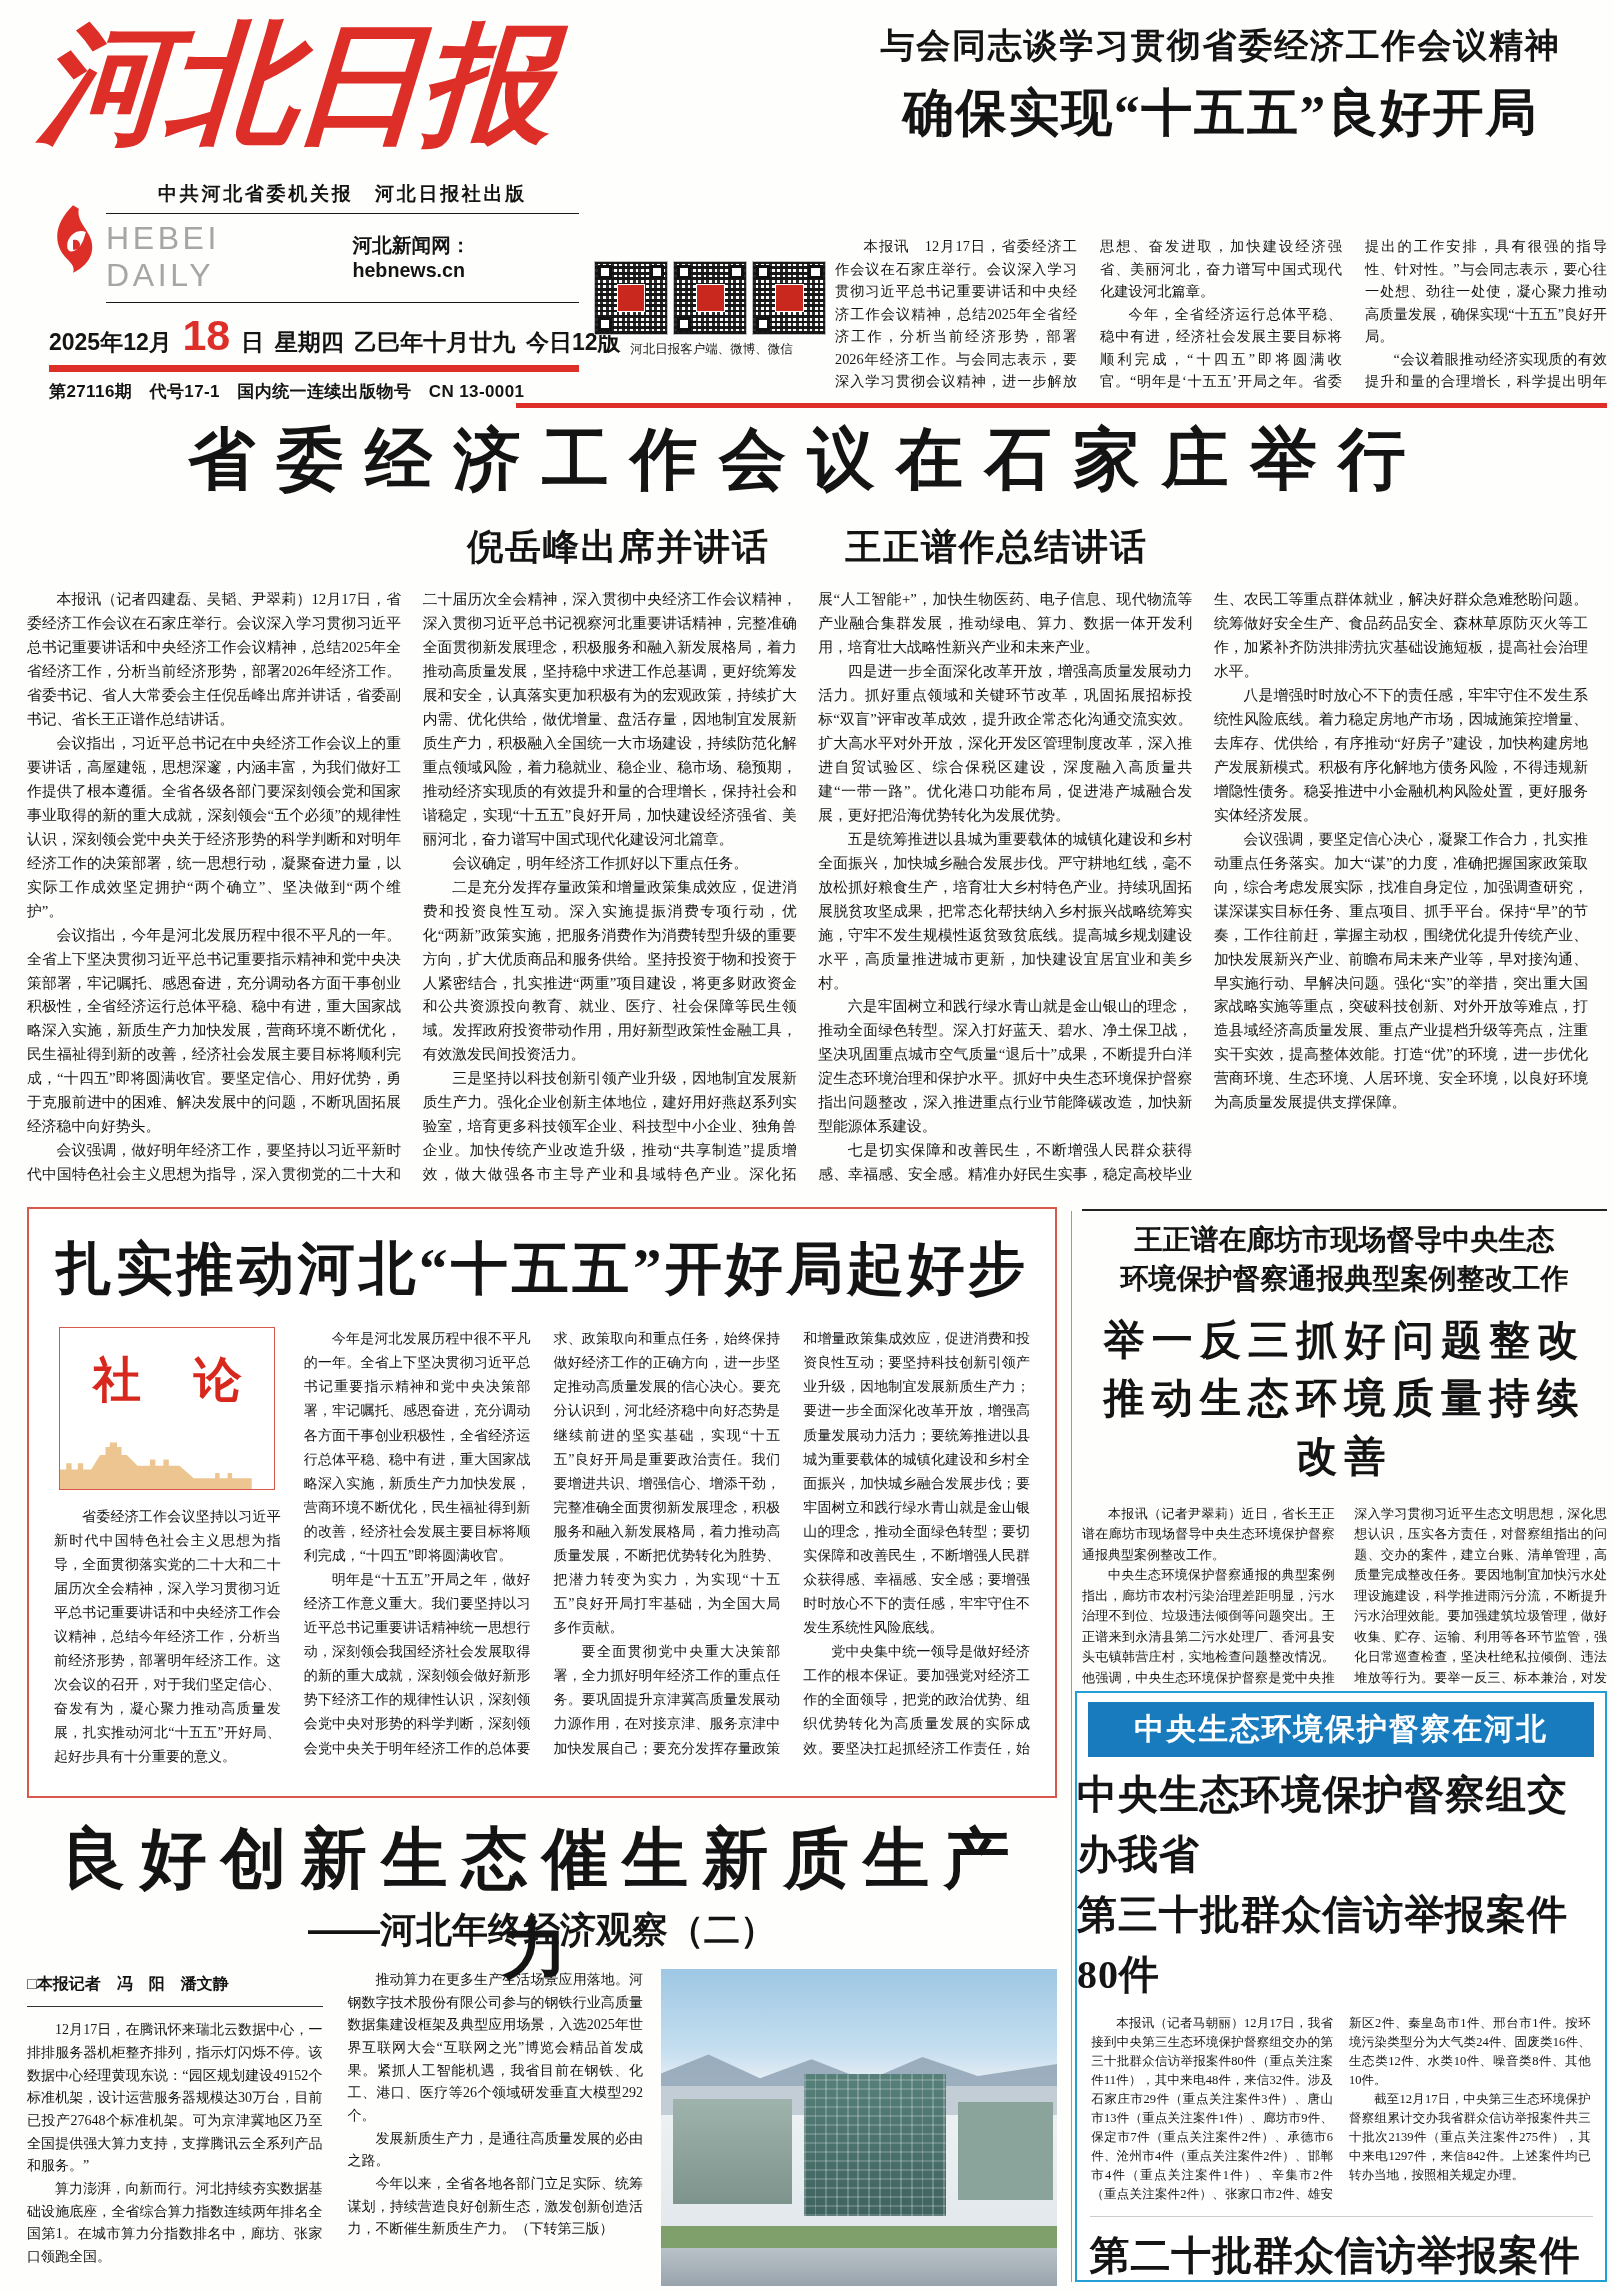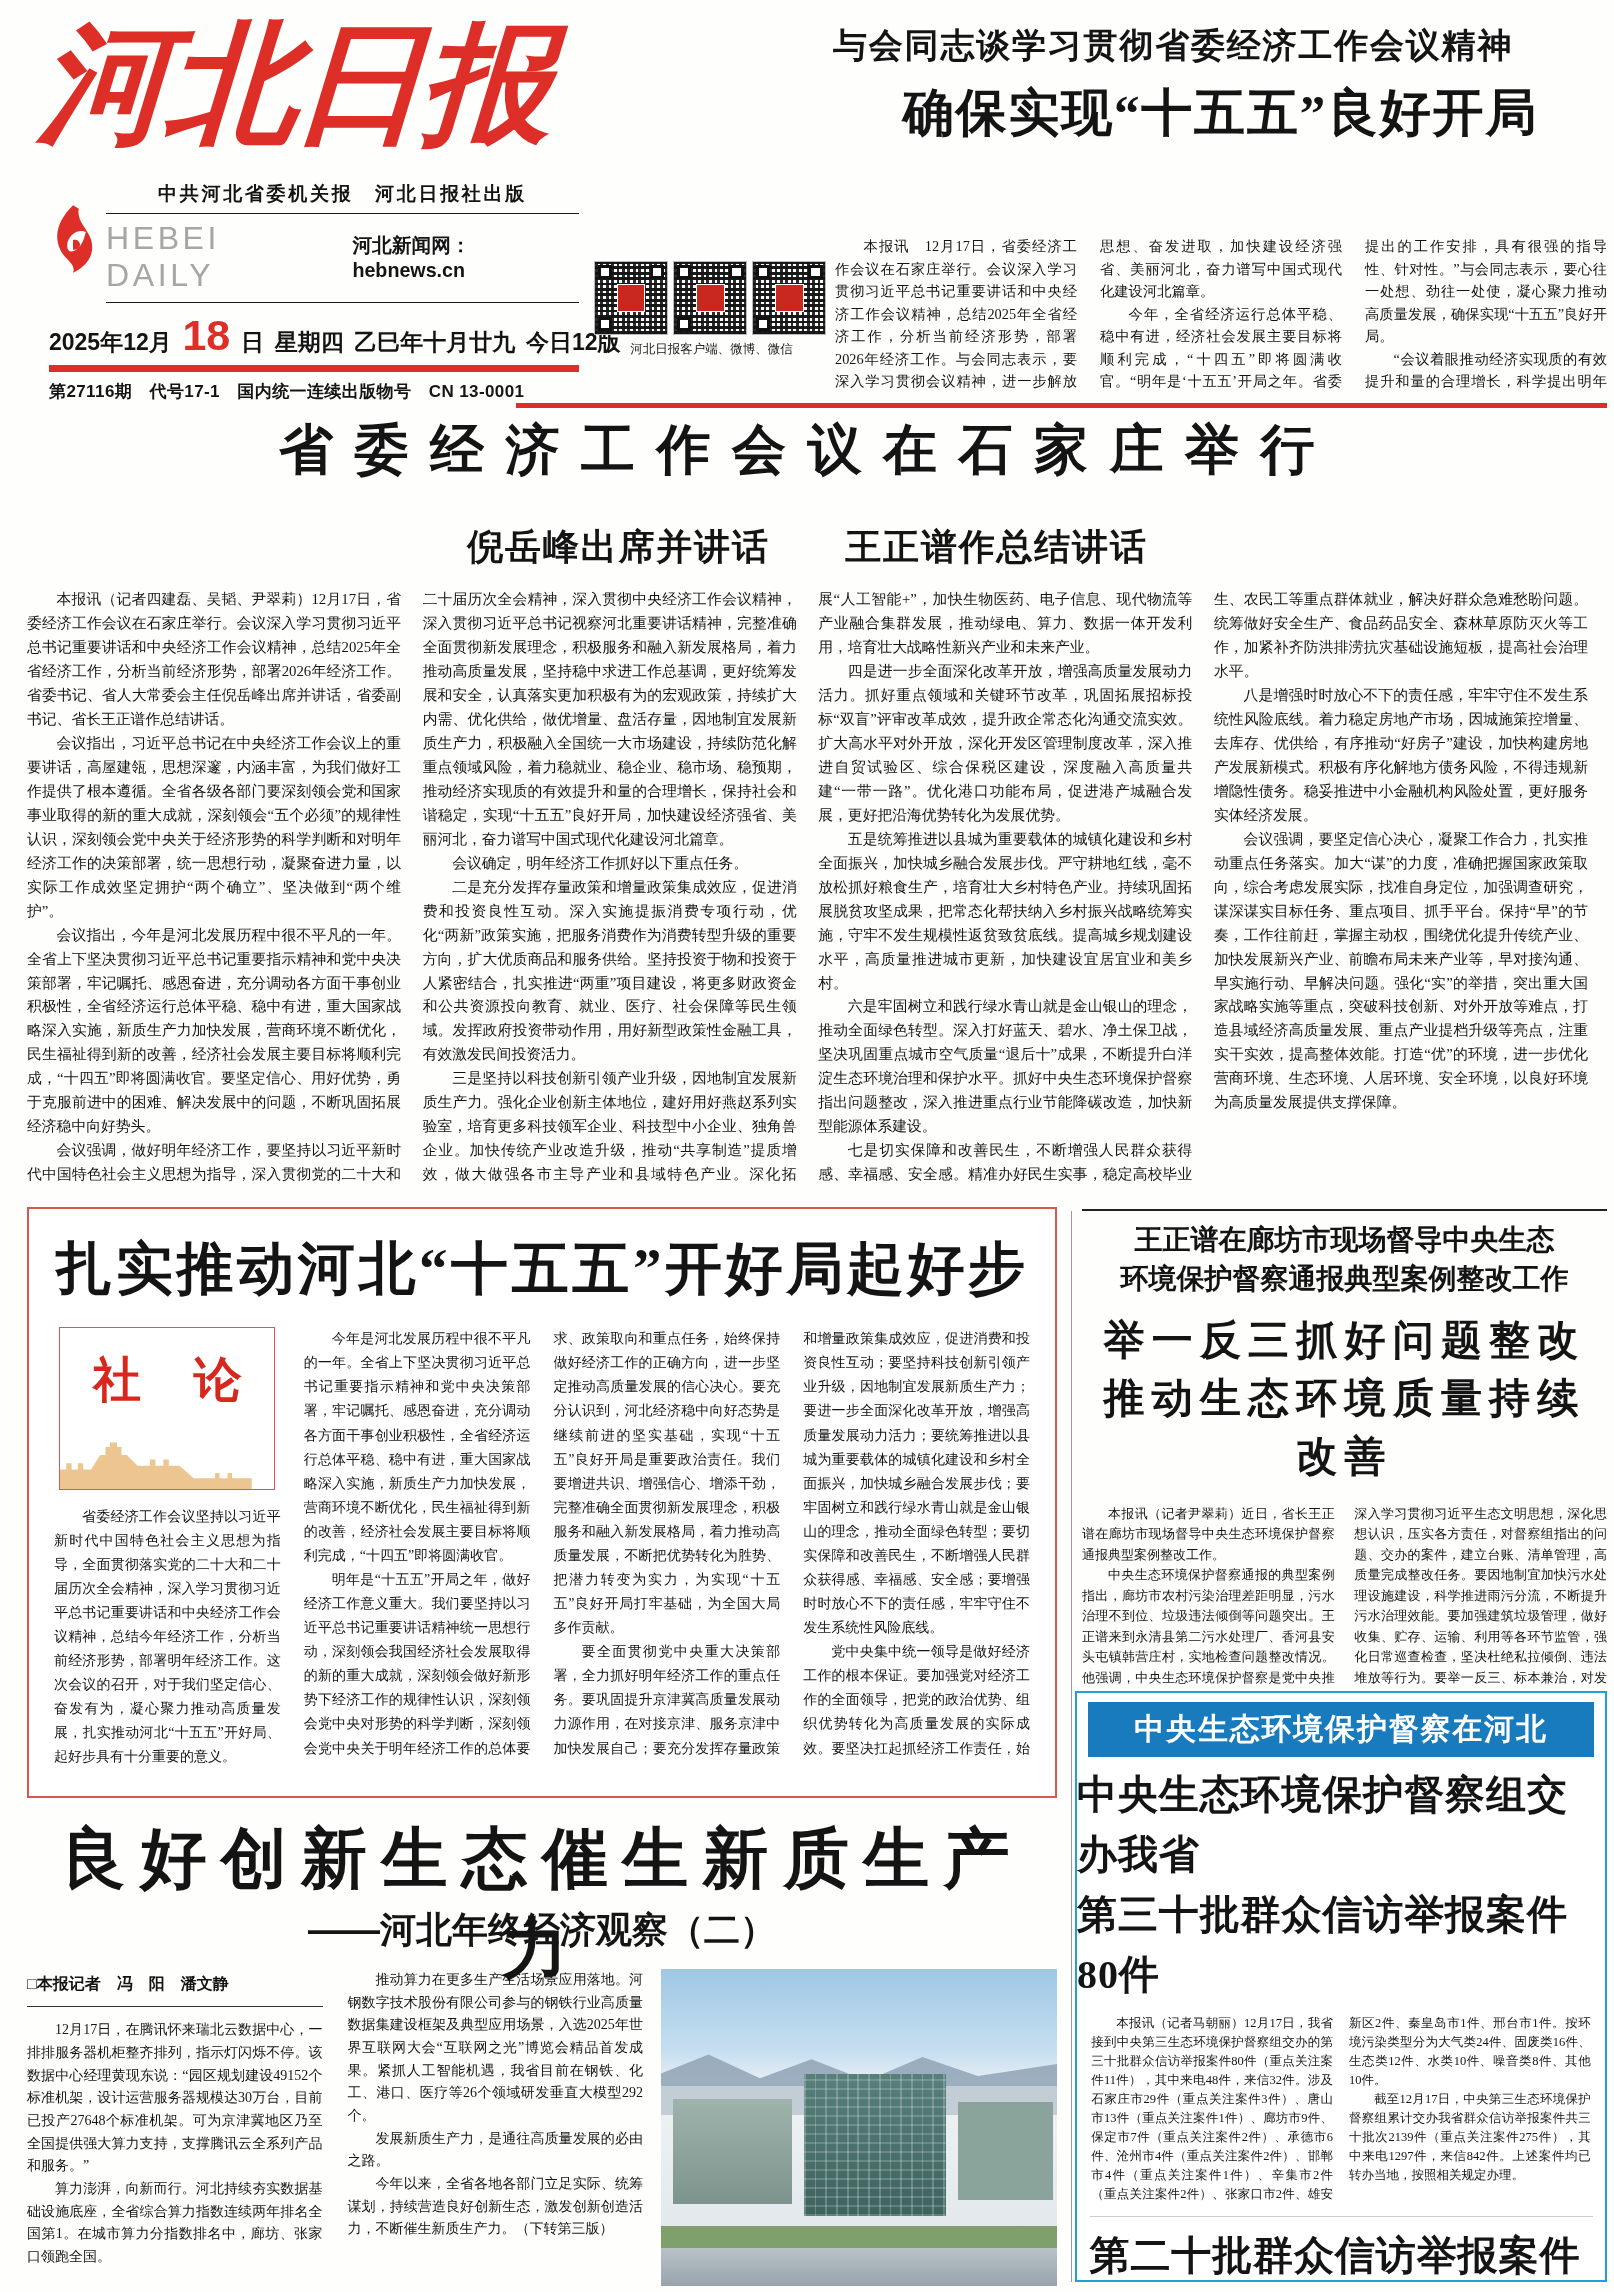--- a/index.html
+++ b/index.html
@@ -35,32 +35,32 @@
       repeating-linear-gradient(0deg,#1a1a1a 0 2.7px,#fff 2.7px 5.4px);outline:0.9px solid #bbb;}
   .qr::before,.qr::after{content:"";position:absolute;width:14.3px;height:14.3px;border:3.6px solid #111;background:#fff;box-sizing:border-box;}
   .qr::before{top:2.7px;left:2.7px;}
   .qr::after{top:2.7px;right:2.7px;}
   .qr i{position:absolute;bottom:2.7px;left:2.7px;width:14.3px;height:14.3px;border:3.6px solid #111;background:#fff;box-sizing:border-box;font-style:normal;}
   .qr em{position:absolute;left:30%;top:30%;width:40%;height:40%;background:#c8281e;border:1.8px solid #fff;box-sizing:border-box;}
   .qr-caption{margin-top:7.2px;text-align:center;font-size:12.5px;font-family:"Liberation Sans","DejaVu Sans",sans-serif;}
   .qr-big{width:86px;height:86px;}
 
   
-  .tr-kicker{position:absolute;left:833px;top:23px;width:775px;
+  .tr-kicker{position:absolute;left:833px;top:23px;width:775px;text-align:center;
     font-family:"Liberation Sans","DejaVu Sans",sans-serif;font-weight:700;font-size:34px;letter-spacing:1.8px;}
   .tr-headline{position:absolute;left:833px;top:75px;width:775px;text-align:center;
     font-weight:900;font-size:51px;line-height:1.5;letter-spacing:1.8px;}
   .tr-body{position:absolute;left:835px;top:235px;width:772px;height:165px;
     column-count:3;column-gap:23px;font-size:14.3px;line-height:1.58;overflow:hidden;column-fill:auto;}
   .cols p{margin:0;text-indent:2em;text-align:justify;}
   .red-line{position:absolute;left:516px;top:403px;width:1091px;height:4.5px;background:#dd2f28;}
 
   
   .lead-headline{position:absolute;left:27px;top:414px;width:1561px;text-align:center;
-    font-size:54px;font-weight:900;letter-spacing:21.5px;white-space:nowrap;}
+    font-size:67px;font-weight:900;letter-spacing:21.5px;white-space:nowrap;}
   .lead-subhead{position:absolute;left:27px;top:523px;width:1561px;text-align:center;
     font-size:36px;font-weight:700;letter-spacing:1.8px;}
   .lead-body{position:absolute;left:27px;top:588px;width:1561px;height:614px;
     column-count:4;column-gap:21.5px;font-size:14.8px;line-height:1.62;overflow:hidden;column-fill:auto;}
 
   .divider-v{position:absolute;left:1071px;top:1211px;width:0.9px;height:1071px;background:#9a9a9a;}
 
   
   .editorial-box{position:absolute;left:27px;top:1207px;width:1030px;height:591px;
     border:2.7px solid #d8584e;box-sizing:border-box;overflow:hidden;background:#fff;}

